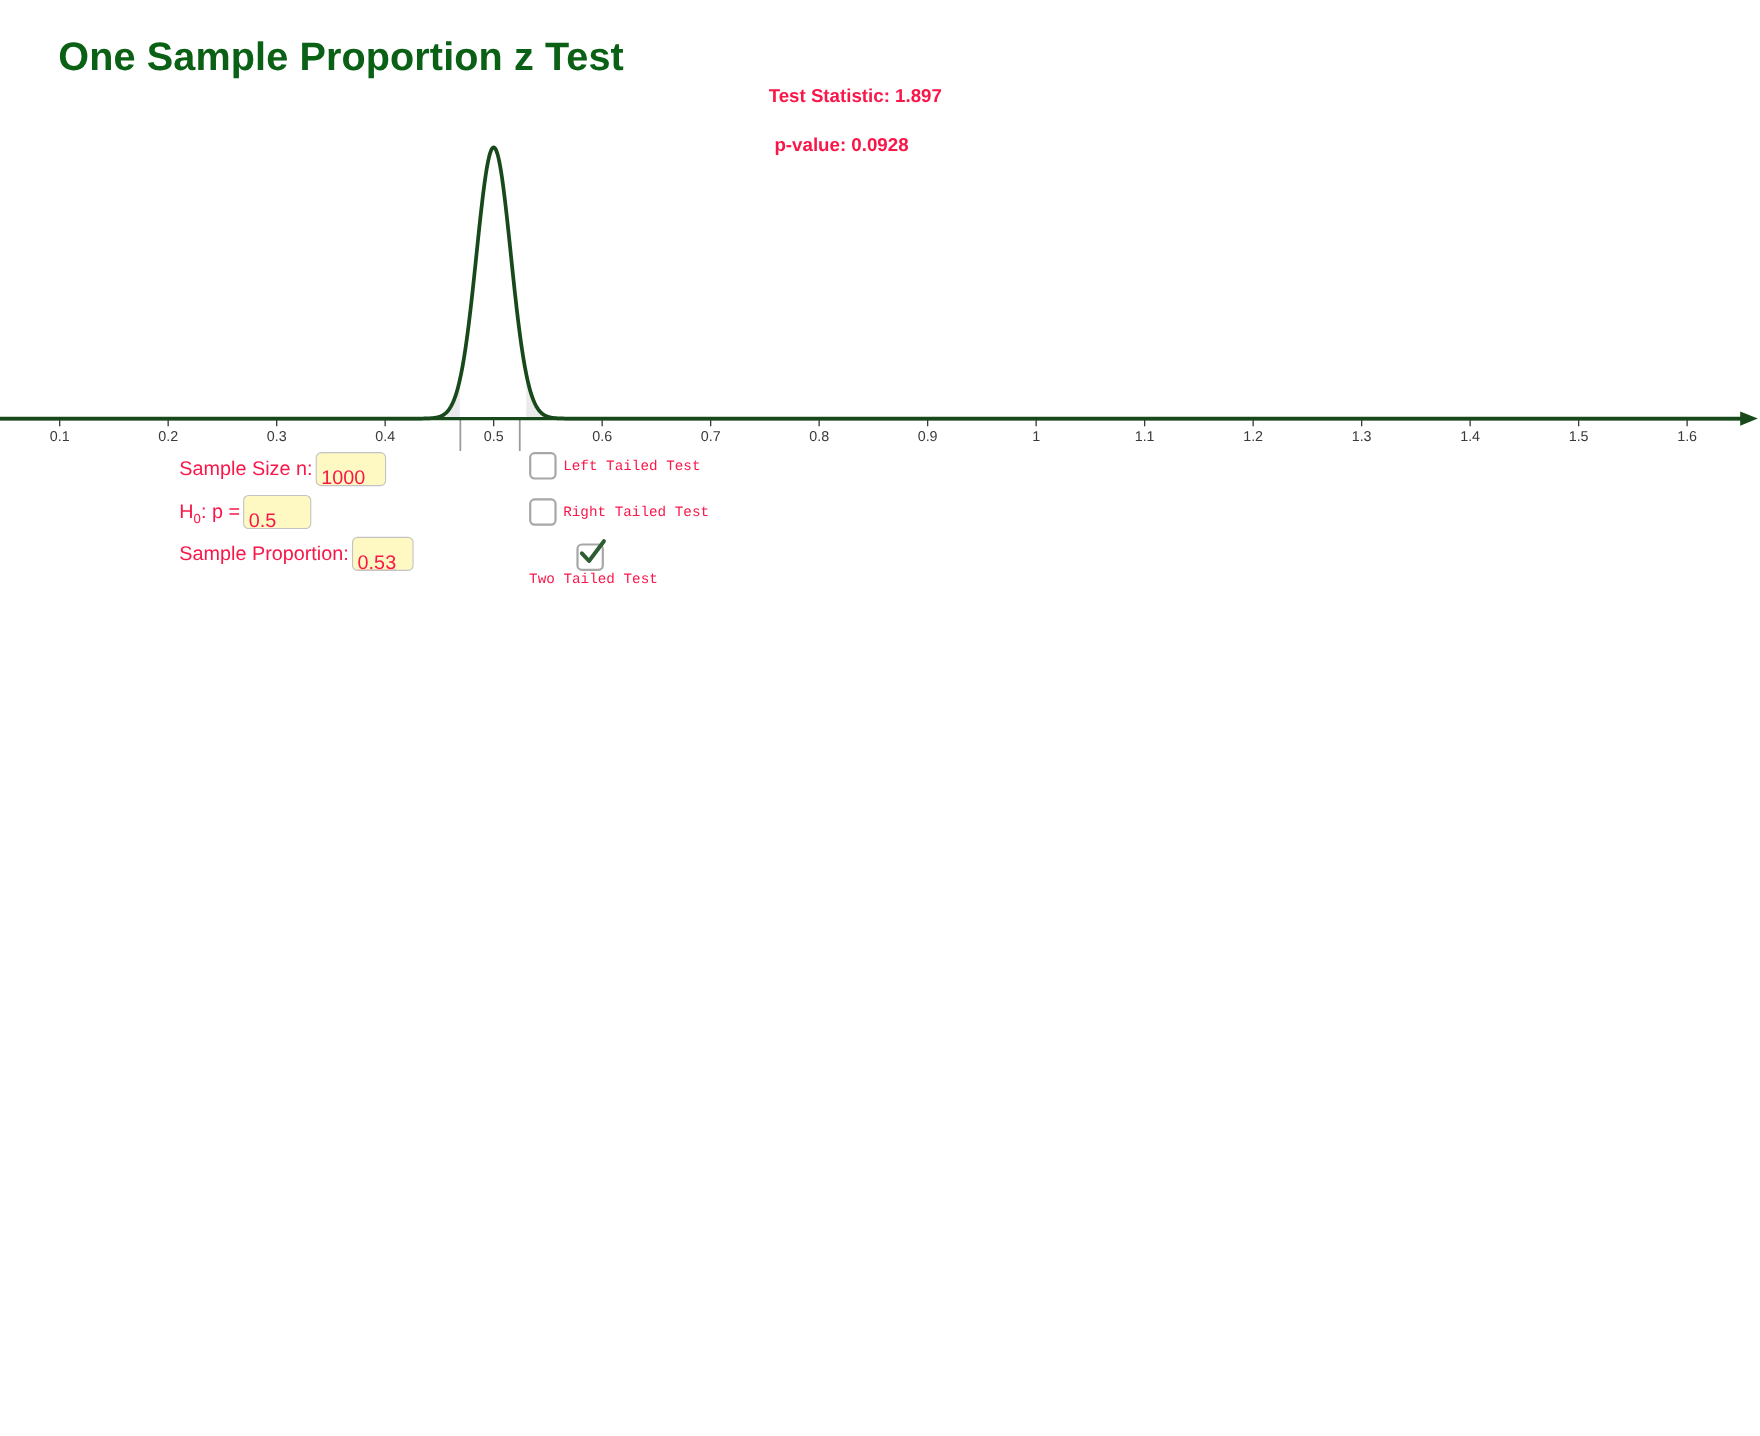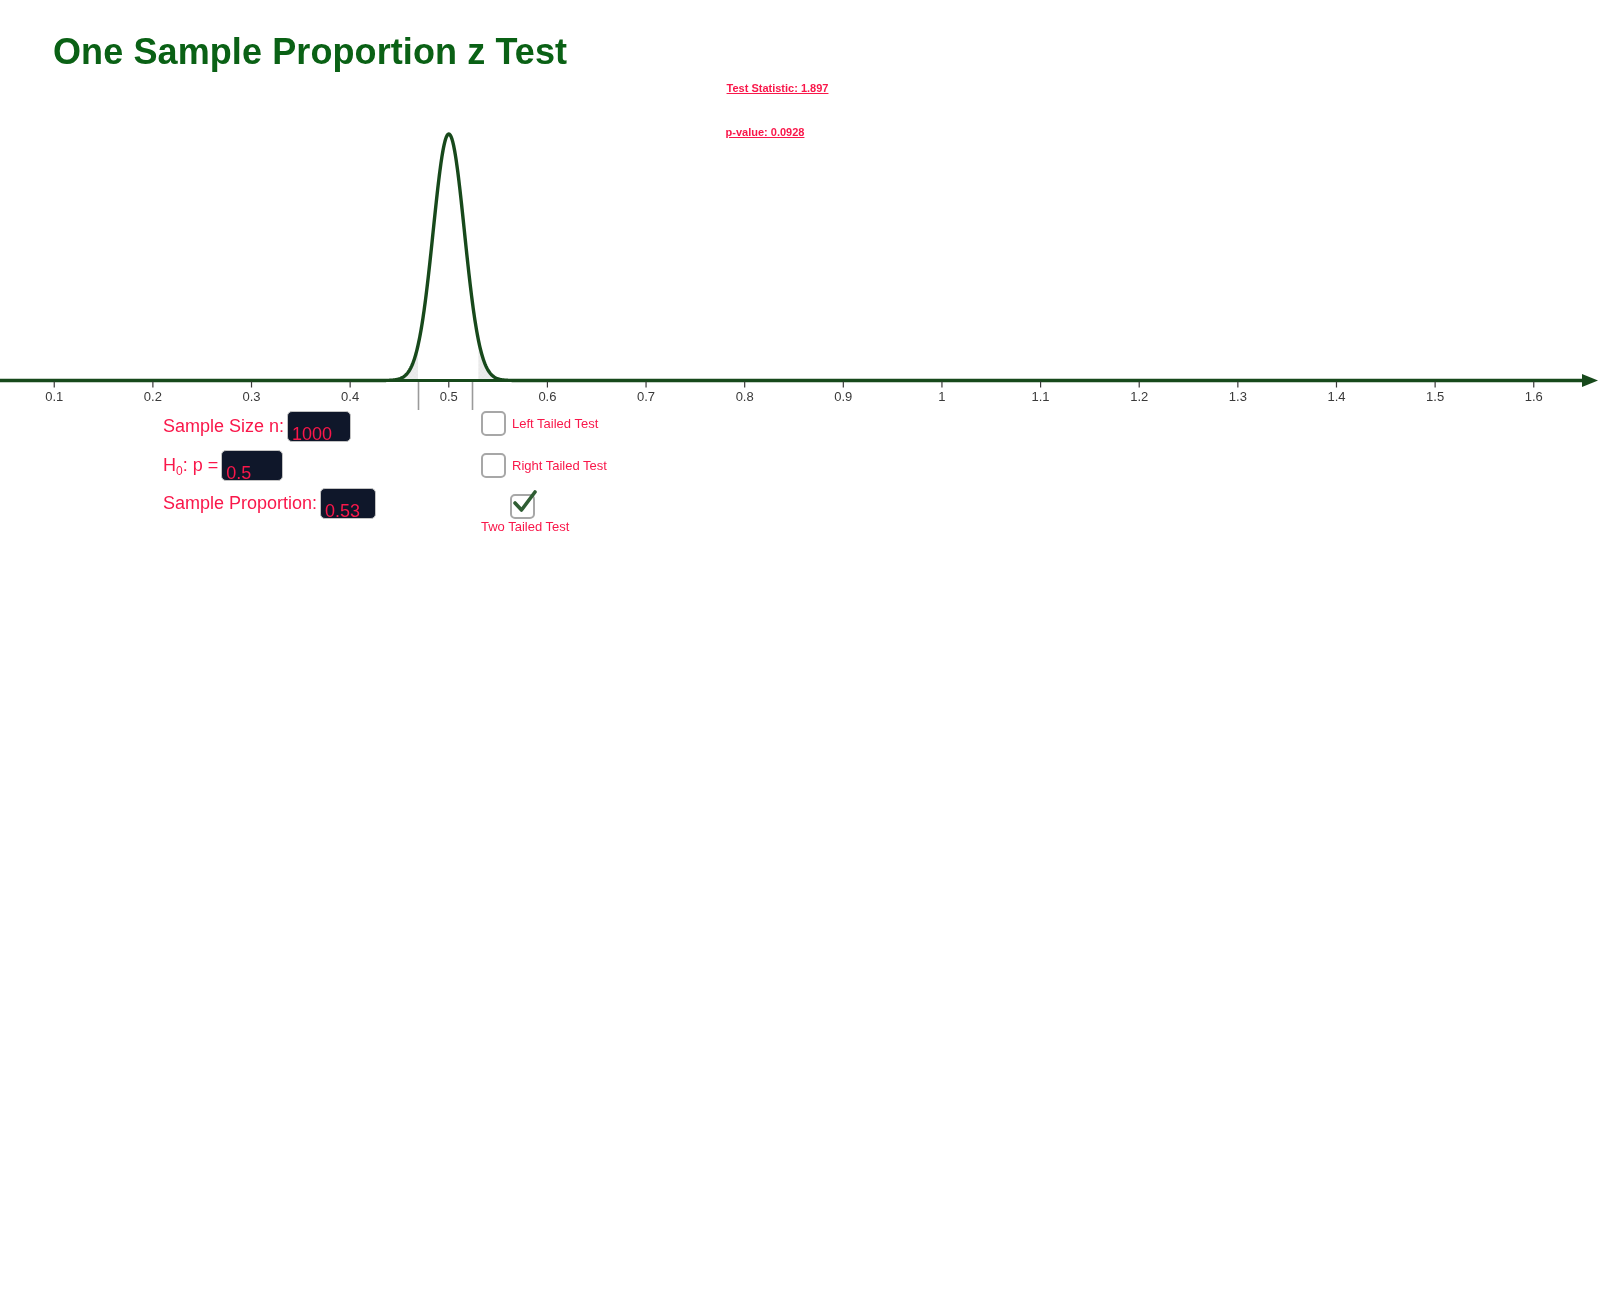--- a/index.html
+++ b/index.html
@@ -27,26 +27,25 @@
   }
 
   #results-panel {
     position: absolute;
     left: 560px;
     top: 66px;
     width: 420px;
     text-align: center;
   }
   .result-line {
-    font-size: 11px;
+    font-size: 17px;
     font-weight: bold;
     color: #f9174a;
     line-height: 44px;
     white-space: nowrap;
-    text-decoration: underline;
   }
   #test-statistic-line { margin-left: 15px; }
   #p-value-line { margin-left: -10px; }
 
   #plot-area {
     position: absolute;
     left: 0;
     top: 100px;
     width: 1600px;
     height: 310px;
@@ -82,36 +81,37 @@
     font-size: 12px;
     vertical-align: baseline;
     position: relative;
     top: 4px;
   }
 
   .text-input {
     box-sizing: border-box;
     border: 1px solid #c3c3c3;
     border-radius: 5px;
-    background: #0f172a;
+    background: #fef9c3;
     color: #f9174a;
     font-family: "Liberation Sans", sans-serif;
     font-size: 18px;
     padding: 18px 6px 3px 4px;
     outline: none;
   }
   #input-sample-size { width: 64px; height: 31px; }
   #input-null-value  { width: 62px; height: 31px; }
   #input-sample-prop { width: 56px; height: 31px; text-decoration: underline; }
 
   .check-row {
     position: absolute;
     display: flex;
     align-items: center;
     white-space: nowrap;
+    font-family: Liberation Mono, monospace;
   }
   #row-left-tailed  { left: 481px; top: 6px; }
   #row-right-tailed { left: 481px; top: 48px; text-align: right; }
   #row-two-tailed   { left: 481px; top: 89px; flex-direction: column; }
 
   .checkbox {
     position: relative;
     width: 25px;
     height: 25px;
     box-sizing: border-box;

